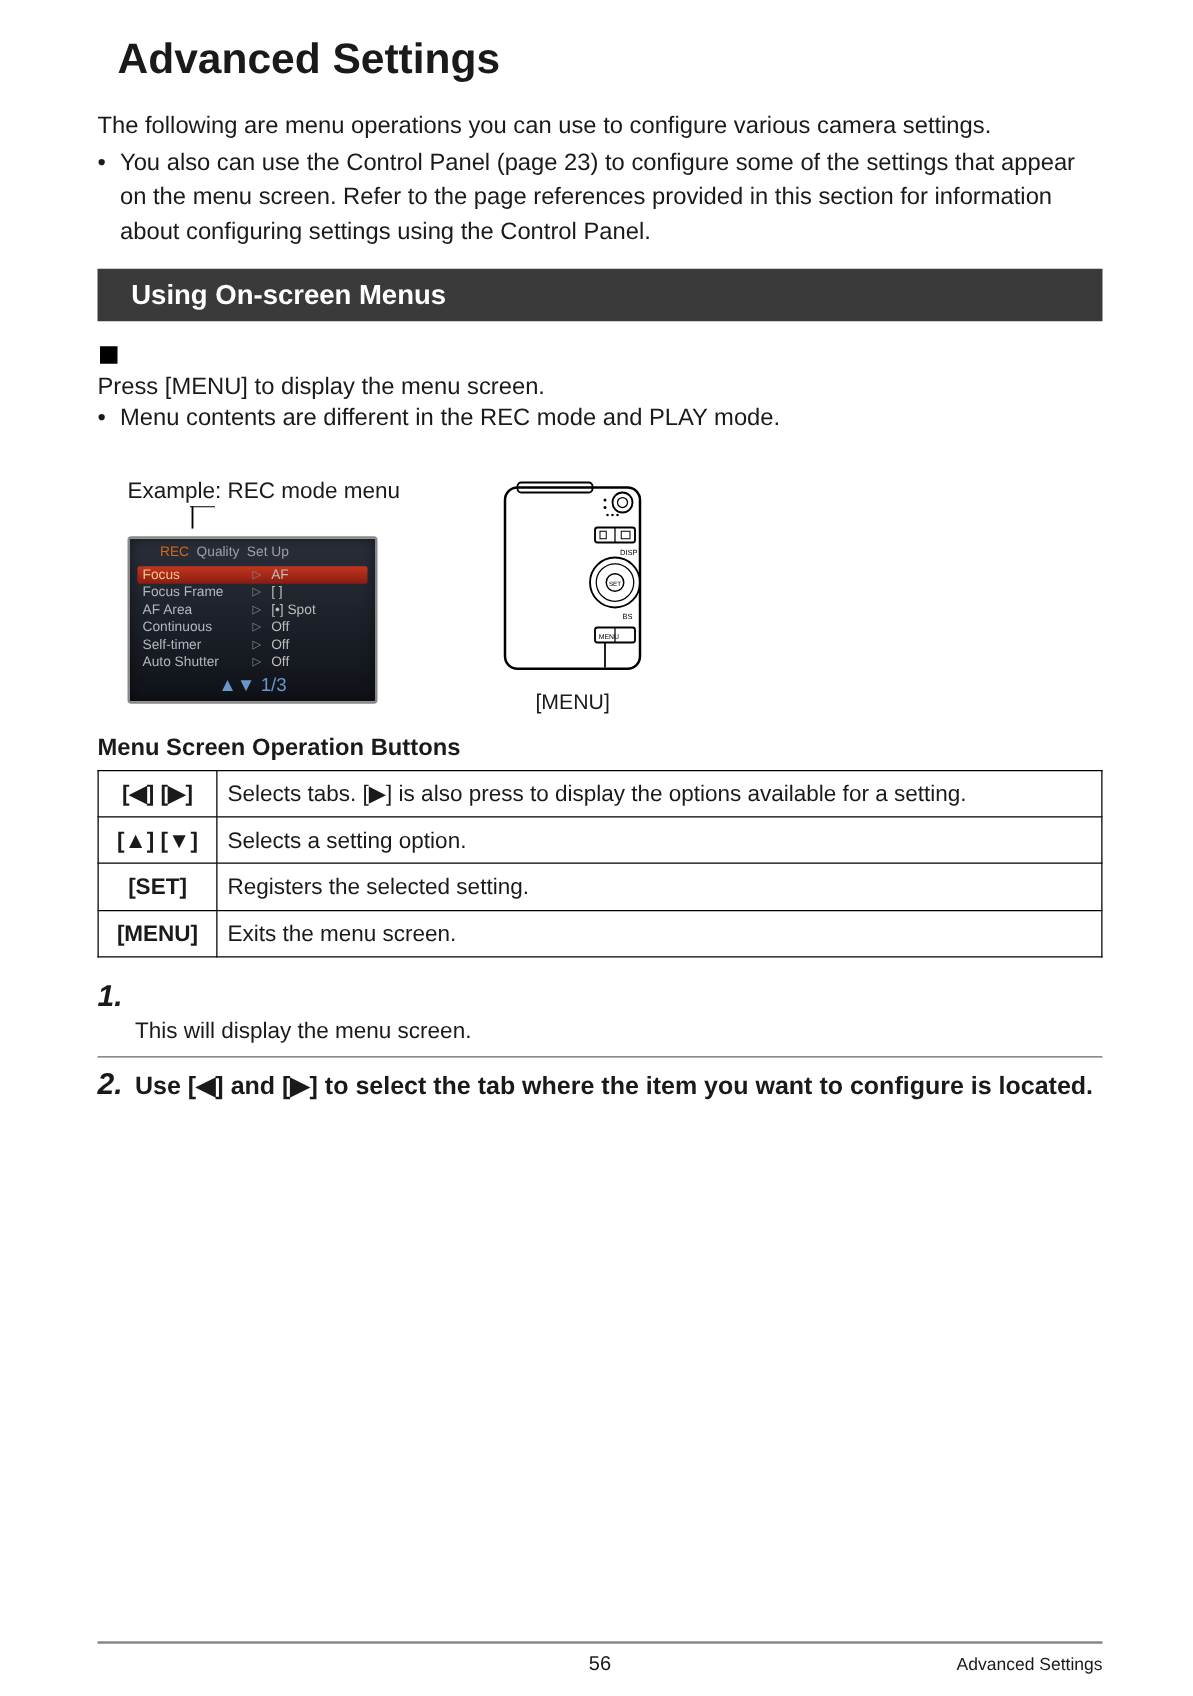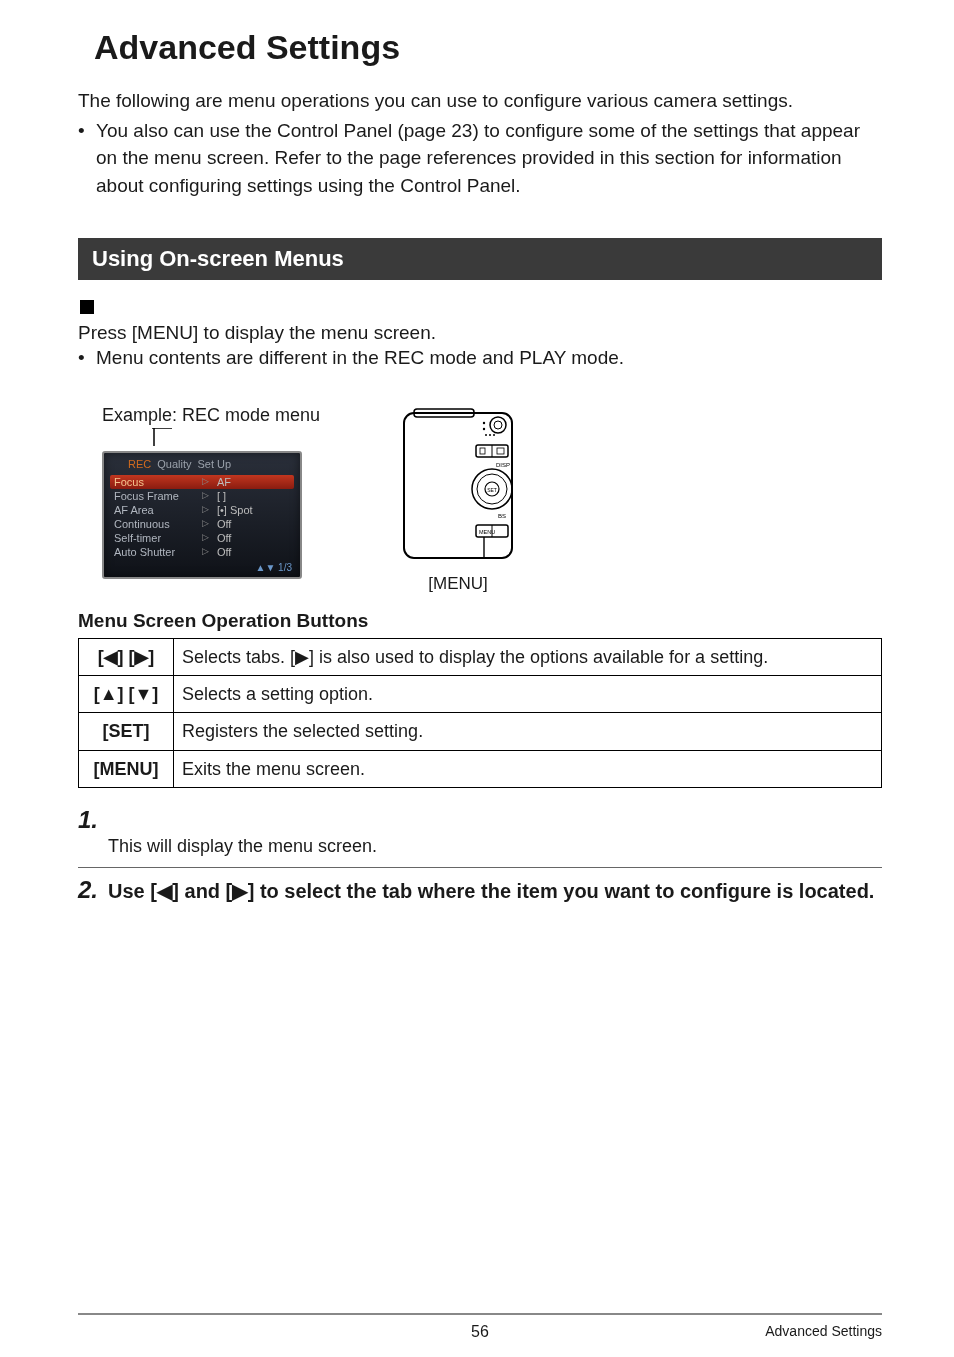--- a/index.html
+++ b/index.html
@@ -35,22 +35,22 @@
     }
     .intro-bullet .bullet {
       width: 18px;
       flex-shrink: 0;
     }
     .section-bar {
       background: #3a3a3a;
       color: #fff;
       font-size: 22px;
       font-weight: bold;
-      padding: 8px 14px;
-      margin-top: 39px;
+      padding: 8px 27px;
+      margin-top: 16px;
       margin-bottom: 20px;
     }
     .subheading {
       display: flex;
       align-items: center;
       font-size: 20px;
       font-weight: bold;
       margin-bottom: 6px;
     }
     .blackbox {
@@ -124,22 +124,22 @@
     }
     .camera-menu .row.hl {
       background: linear-gradient(#c2361f, #8a1c10);
       color: #f5c58e;
       border-radius: 2px;
     }
     .camera-menu .row .k { width: 80px; display: inline-block; white-space: nowrap; }
     .camera-menu .row .tri { color: #888; font-size: 9px; }
     .camera-menu .row .v { color: #bcbcbc; }
     .camera-menu .pager {
-      text-align: right;
-      font-size: 10px;
+      text-align: center;
+      font-size: 15px;
       color: #6a97c9;
       padding: 1px 6px 2px;
     }
     .camera-diagram {
       text-align: center;
     }
     .camera-svg-wrap {
       line-height: 0;
     }
     .menu-label {
@@ -344,21 +344,21 @@
     <div class="menu-label">[MENU]</div>
   </div>
 </div>
 
 <div class="table-heading">Menu Screen Operation Buttons</div>
 
 <table class="buttons-table">
   <tbody>
       <tr>
     <td class="key tri-sym">[◀] [▶]</td>
-    <td>Selects tabs. [▶] is also used to display the options available for a setting.</td>
+    <td>Selects tabs. [▶] is also press to display the options available for a setting.</td>
   </tr>
   <tr>
     <td class="key tri-sym">[▲] [▼]</td>
     <td>Selects a setting option.</td>
   </tr>
   <tr>
     <td class="key">[SET]</td>
     <td>Registers the selected setting.</td>
   </tr>
   <tr>

